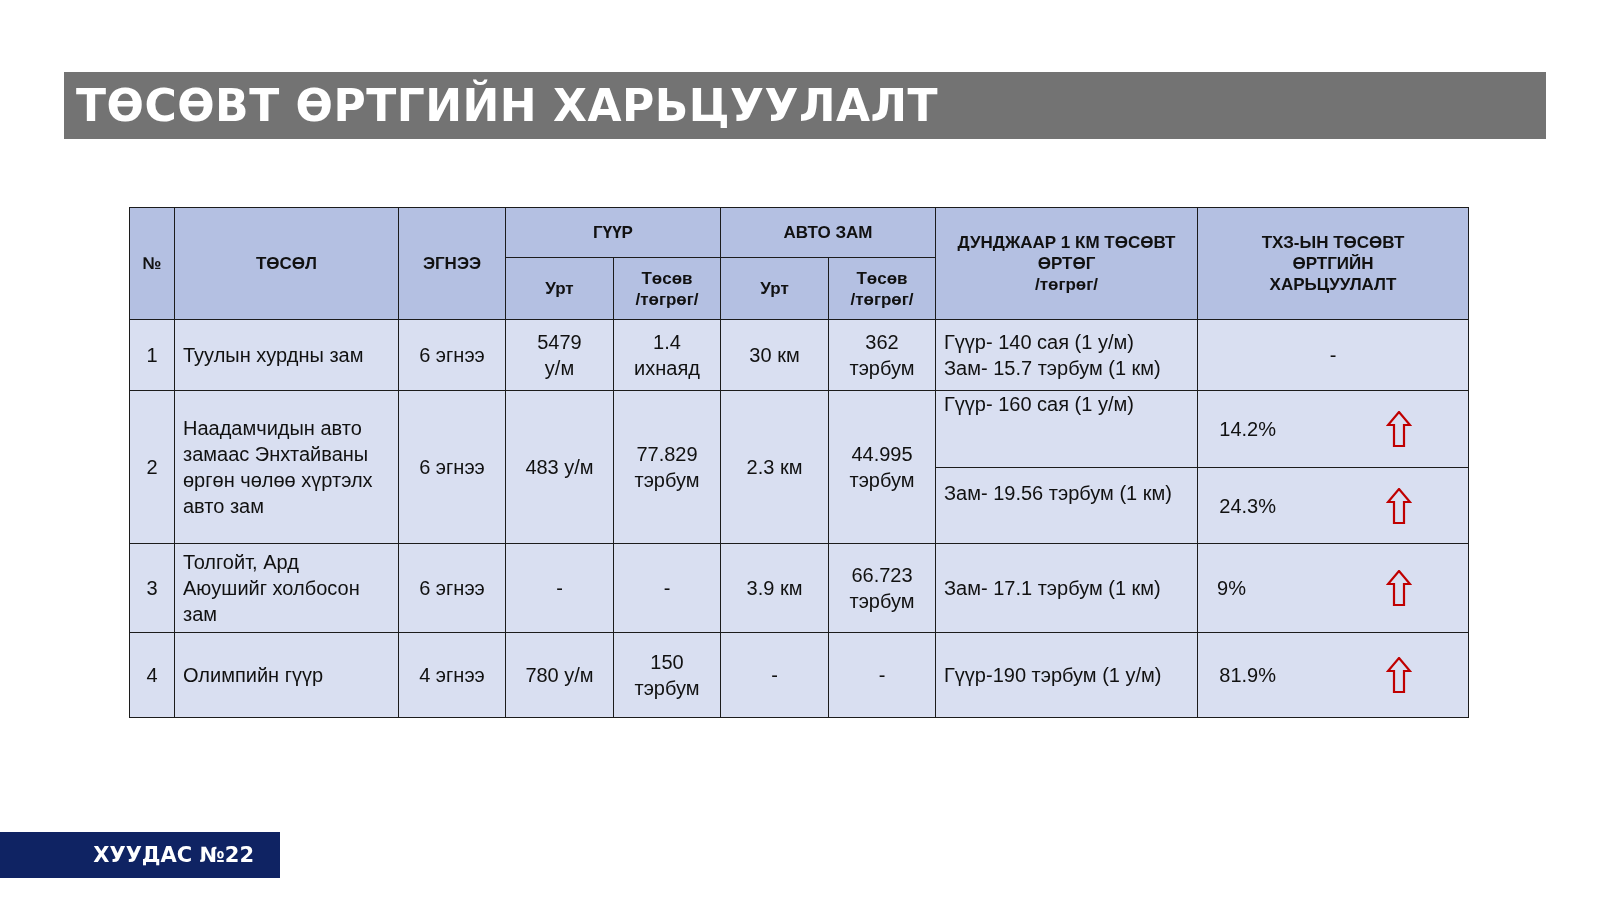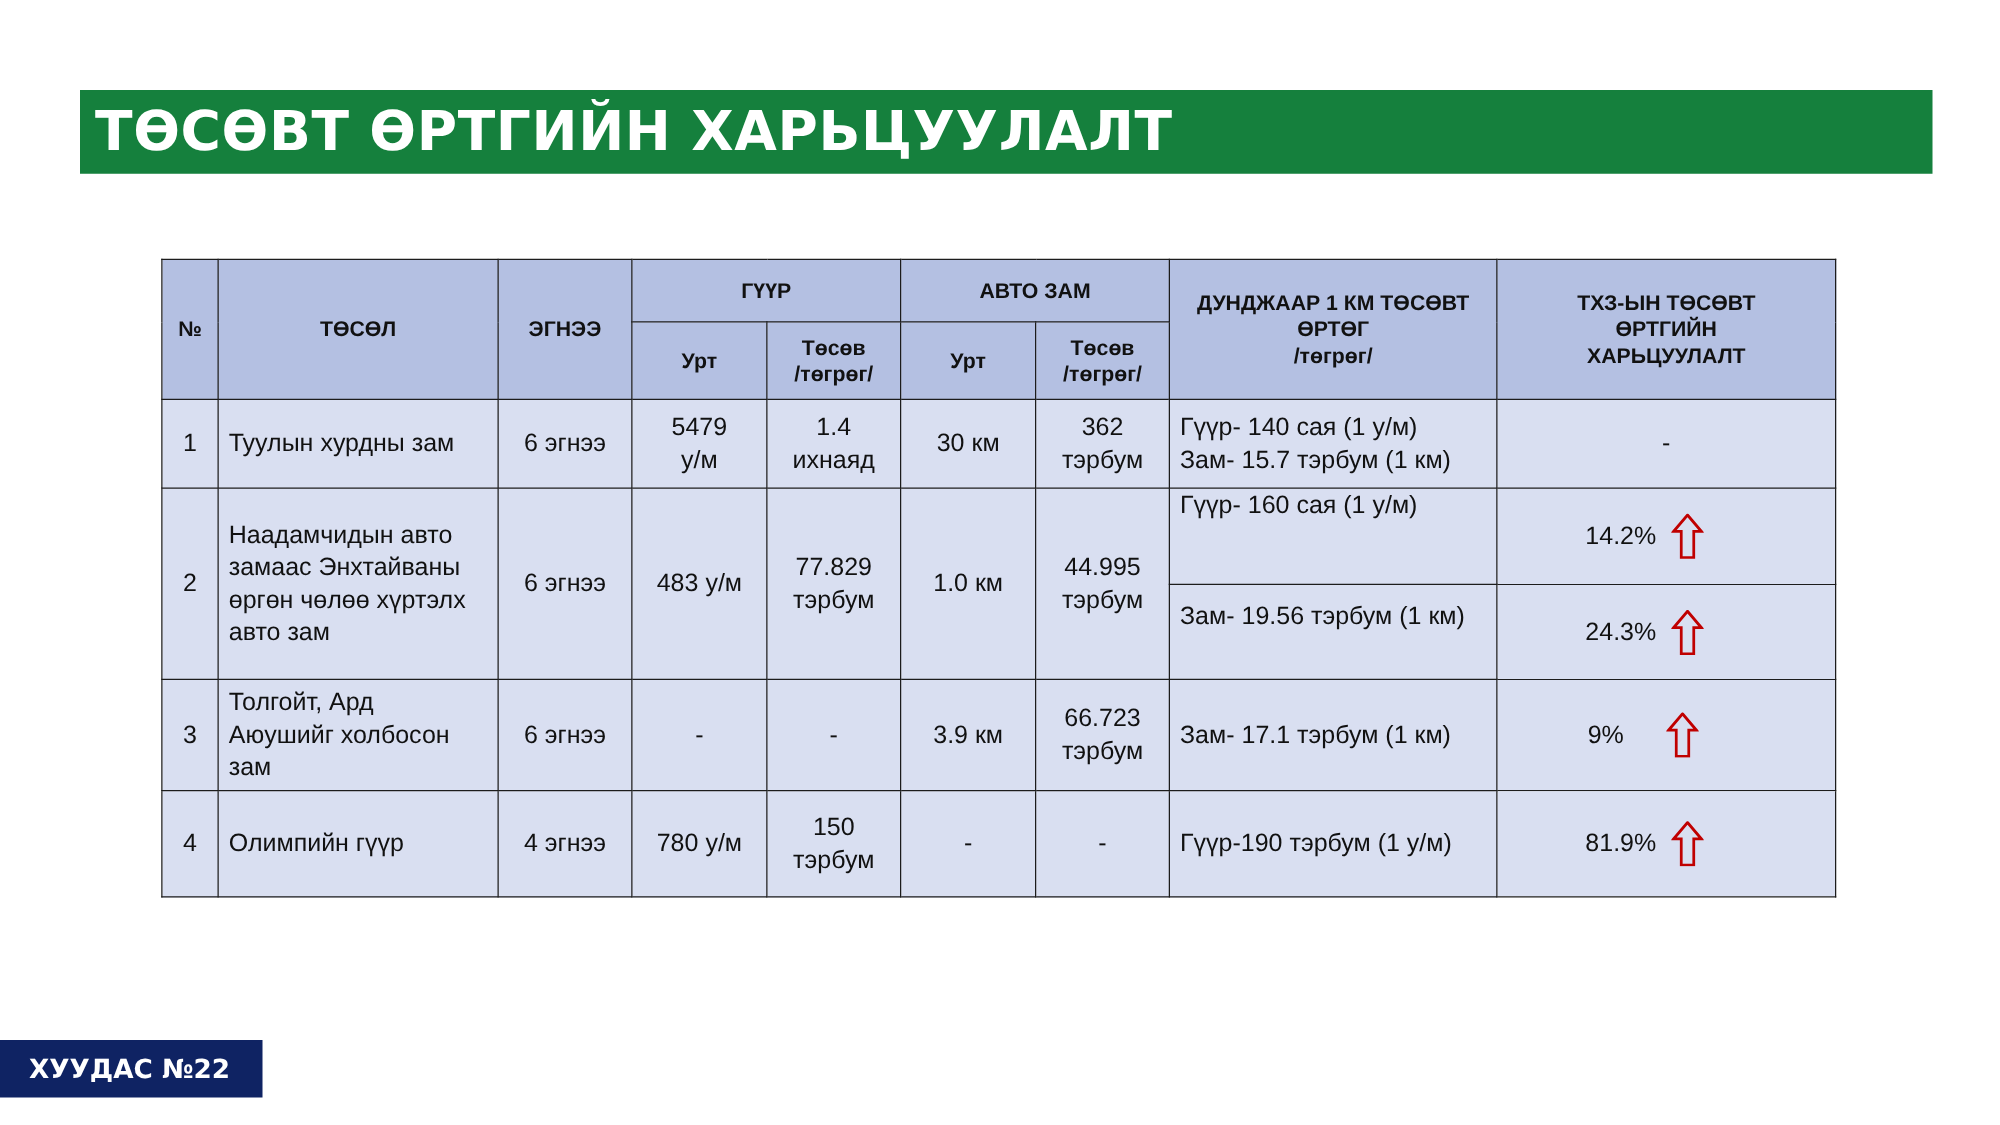--- a/index.html
+++ b/index.html
@@ -2,42 +2,42 @@
 <html><head>
   <meta charset="utf-8">
   <style>
     html, body { margin: 0; padding: 0; }
     body {
       width: 1600px; height: 900px; background: #ffffff; position: relative; overflow: hidden;
       font-family: "Liberation Sans", sans-serif; color: #111;
     }
     .title-bar {
       position: absolute; left: 64px; top: 72px; width: 1482px; height: 67px;
-      background: #15803d; display: flex; align-items: center;
+      background: #737373; display: flex; align-items: center;
     }
     .title-bar h1 {
       margin: 0 0 0 12px; color: #fff; font-family: "DejaVu Sans", sans-serif;
       font-weight: bold; font-size: 44px; letter-spacing: 0.5px;
     }
     table {
       position: absolute; left: 129px; top: 207px; width: 1339px;
       border-collapse: collapse; table-layout: fixed;
     }
     td, th { border: 1.5px solid #1c1c1c; text-align: center; vertical-align: middle; padding: 0 8px; }
     th {
       background: #b4c0e2; font-weight: bold; font-size: 17px; line-height: 21px;
     }
     td { background: #d9dff1; font-size: 20px; line-height: 26px; }
     td.left { text-align: left; }
     .pct-cell { position: relative; }
-    .pct-wrap { display: flex; justify-content: center; align-items: center; padding-right: 48px; }
+    .pct-wrap { display: flex; justify-content: space-between; align-items: center; padding-right: 48px; }
     .pct-val { display: inline-block; min-width: 70px; text-align: right; }
     .arrow { display: inline-block; width: 26px; height: 36px; margin-left: 12px; }
     .footer-tag {
-      position: absolute; left: 0; top: 832px; width: 210px; height: 46px;
+      position: absolute; left: 0; top: 832px; width: 280px; height: 46px;
       background: #0f2363; display: flex; align-items: center; justify-content: flex-end;
       padding-right: 0;
     }
     .footer-tag span {
       color: #fff; font-family: "DejaVu Sans", sans-serif; font-weight: bold; font-size: 21px;
       margin-right: 26px;
     }
   </style>
 </head>
 <body>
@@ -120,21 +120,21 @@
       <div>замаас Энхтайваны</div>
       <div>өргөн чөлөө хүртэлх</div>
       <div>авто зам</div>
     </td>
     <td rowspan="2">6 эгнээ</td>
     <td rowspan="2">483 у/м</td>
     <td rowspan="2">
       <div>77.829</div>
       <div>тэрбум</div>
     </td>
-    <td rowspan="2">1.0 км</td>
+    <td rowspan="2">2.3 км</td>
     <td rowspan="2">
       <div>44.995</div>
       <div>тэрбум</div>
     </td>
     <td class="left" style="vertical-align:top; ">Гүүр- 160 сая (1 у/м)</td>
     <td class="pct-cell">
       <div class="pct-wrap">
         <span class="pct-val">14.2%</span>
         <svg class="arrow" viewBox="0 0 26 36">
               <path d="M13 1 L24 14 L18 14 L18 35 L8 35 L8 14 L2 14 Z" fill="none" stroke="#c00000" stroke-width="2.2" stroke-linejoin="miter"></path>

